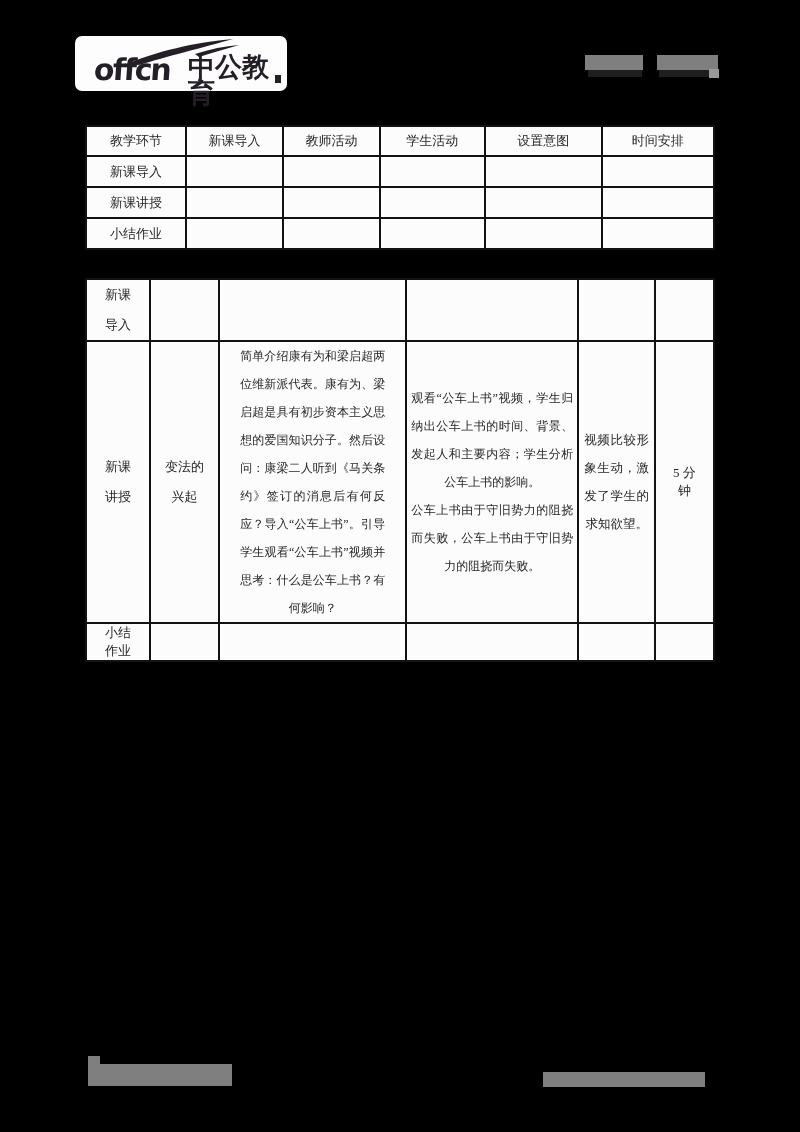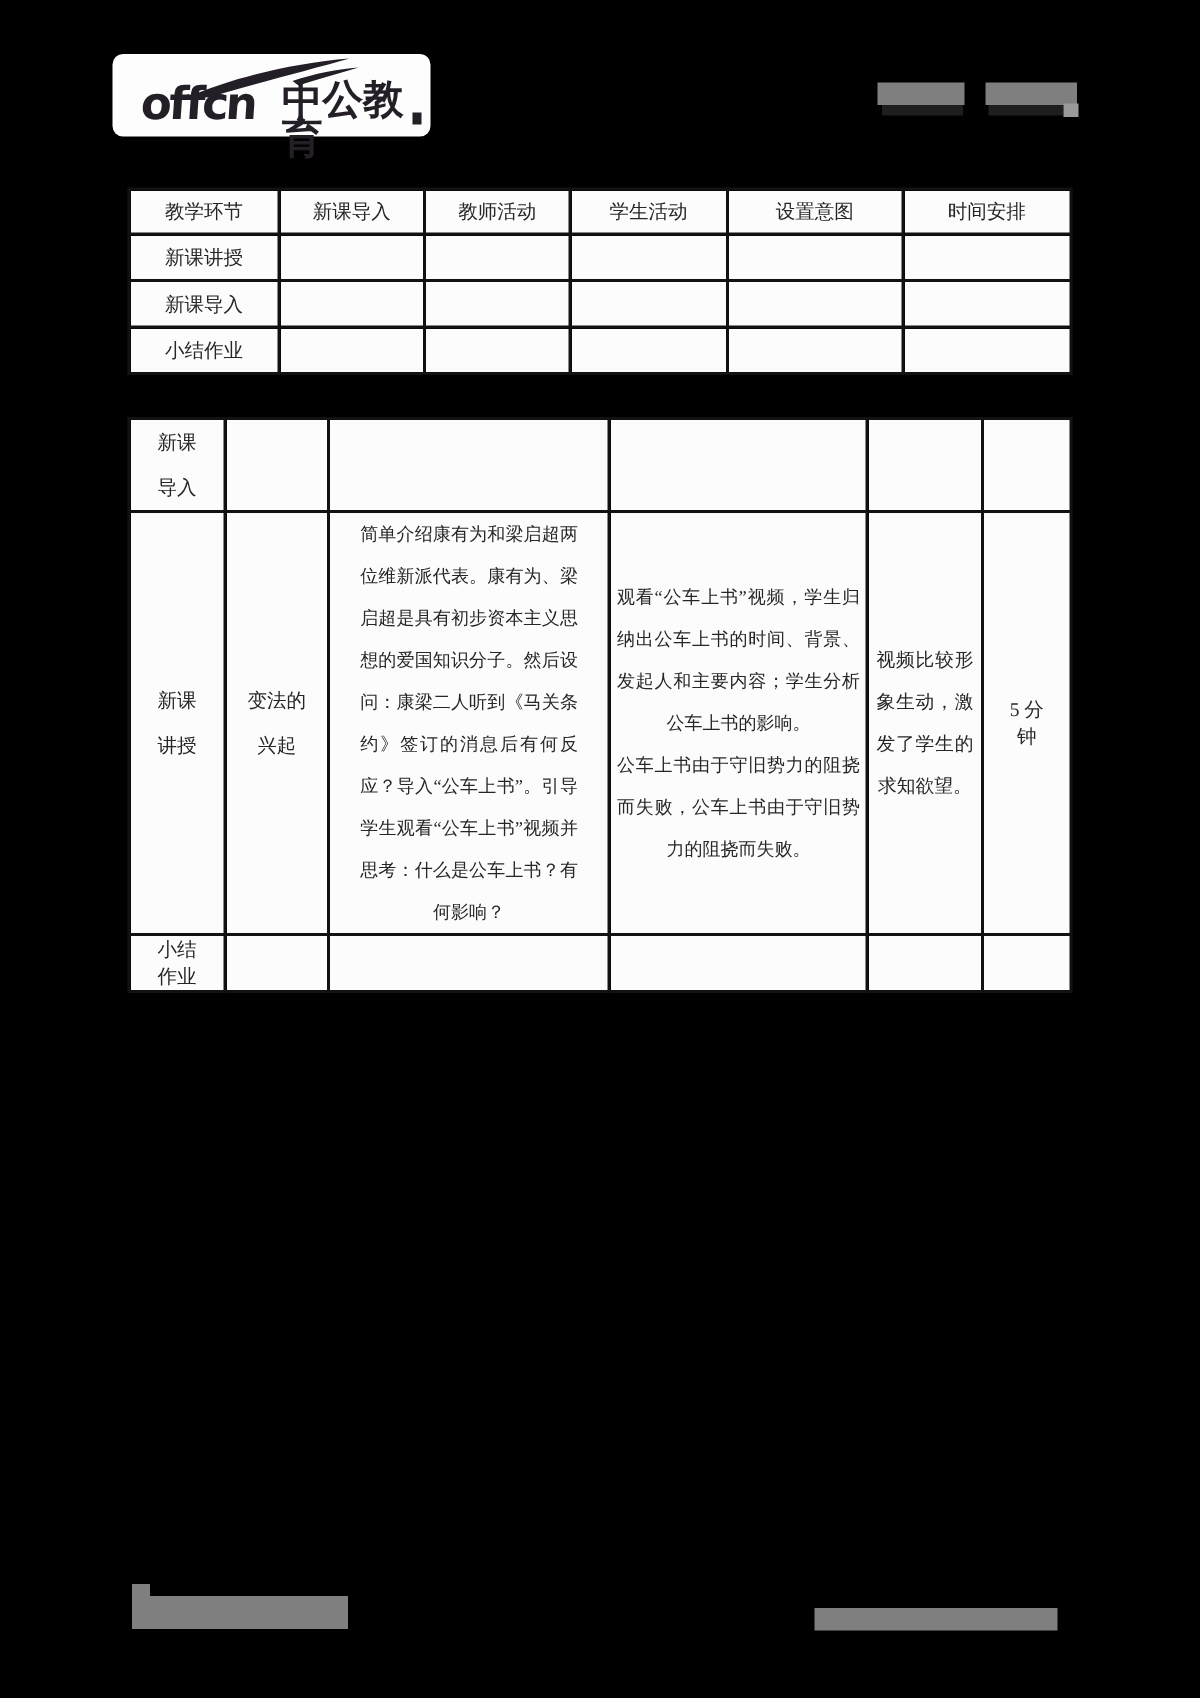--- a/index.html
+++ b/index.html
@@ -92,29 +92,29 @@
     <tbody>
         <tr class="hrow">
       <th>教学环节</th>
       <th>新课导入</th>
       <th>教师活动</th>
       <th>学生活动</th>
       <th>设置意图</th>
       <th>时间安排</th>
     </tr>
     <tr class="brow">
-      <td>新课讲授</td>
+      <td>新课导入</td>
       <td></td>
       <td></td>
       <td></td>
       <td></td>
       <td></td>
     </tr>
     <tr class="brow">
-      <td>新课导入</td>
+      <td>新课讲授</td>
       <td></td>
       <td></td>
       <td></td>
       <td></td>
       <td></td>
     </tr>
     <tr class="brow">
       <td>小结作业</td>
       <td></td>
       <td></td>

